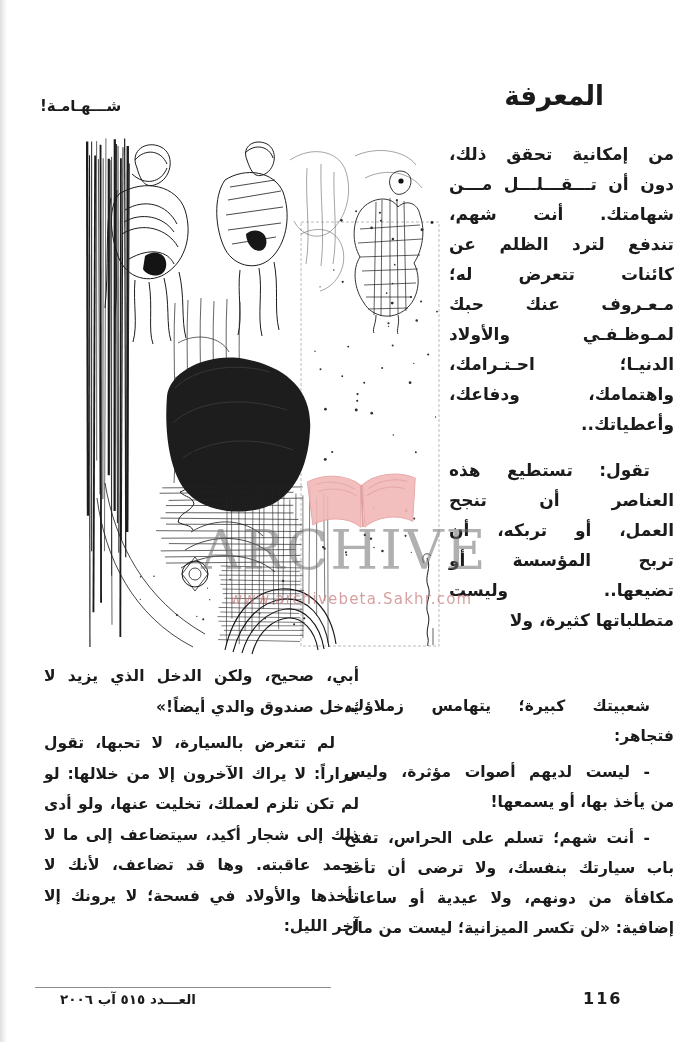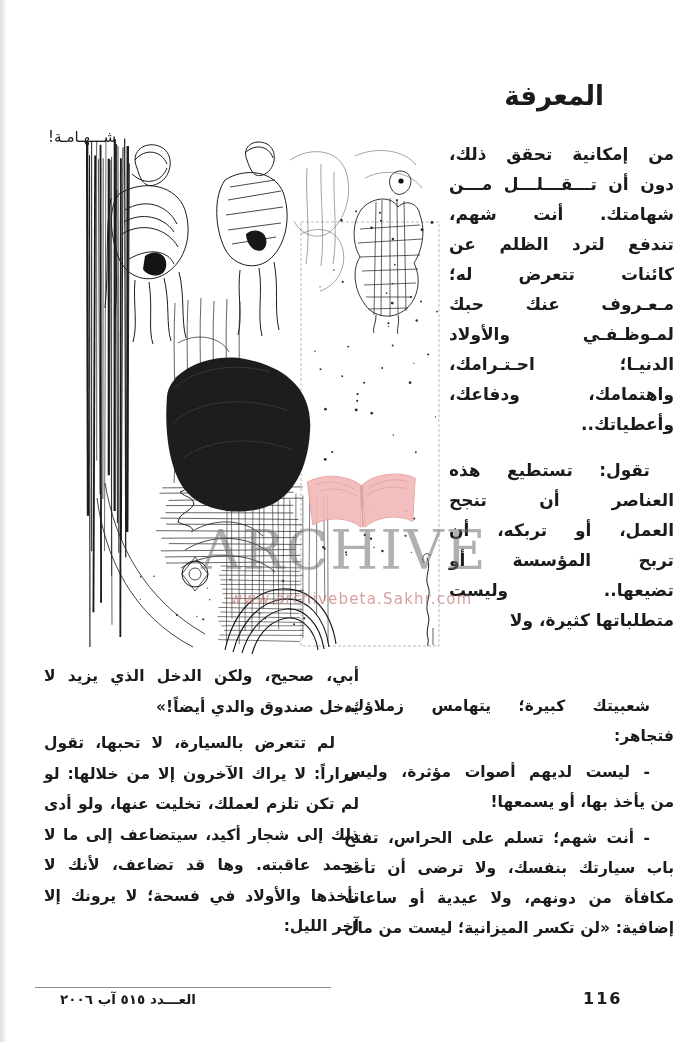--- a/index.html
+++ b/index.html
@@ -3,21 +3,21 @@
 <meta charset="utf-8">
 <style>
   html,body{margin:0;padding:0;background:#e9e9e9;}
   #page{position:relative;width:688px;height:1042px;background:#ffffff;overflow:hidden;
         font-family:"DejaVu Sans",sans-serif;color:#1b1b1b;margin:0 auto;}
   .scan-edge{position:absolute;left:0;top:0;width:7px;height:100%;
         background:linear-gradient(to right,rgba(150,150,150,.30),rgba(255,255,255,0));}
   
   .masthead{position:absolute;right:84px;top:80px;direction:rtl;font-size:26px;font-weight:700;
         transform:scaleY(1.06);letter-spacing:-1px;}
-  .article-title{position:absolute;left:48px;top:97px;direction:rtl;font-size:15px;font-weight:400;margin-top:31px;}
+  .article-title{position:absolute;left:40px;top:97px;direction:rtl;font-size:15px;font-weight:700;}
   
   .rcol-a{position:absolute;right:14px;top:139px;width:225px;direction:rtl;
         font-size:17px;font-weight:700;line-height:30px;}
   .rcol-a .para + .para{margin-top:16px;}
   .rcol-b{position:absolute;right:14px;top:691px;width:330px;direction:rtl;
         font-size:15.5px;font-weight:700;line-height:30px;}
   .rcol-b .para + .para{margin-top:6px;}
   .lcol{position:absolute;left:44px;top:661px;width:315px;direction:rtl;
         font-size:15.5px;font-weight:700;line-height:30.5px;}
   .lcol .para + .para{margin-top:6px;}

